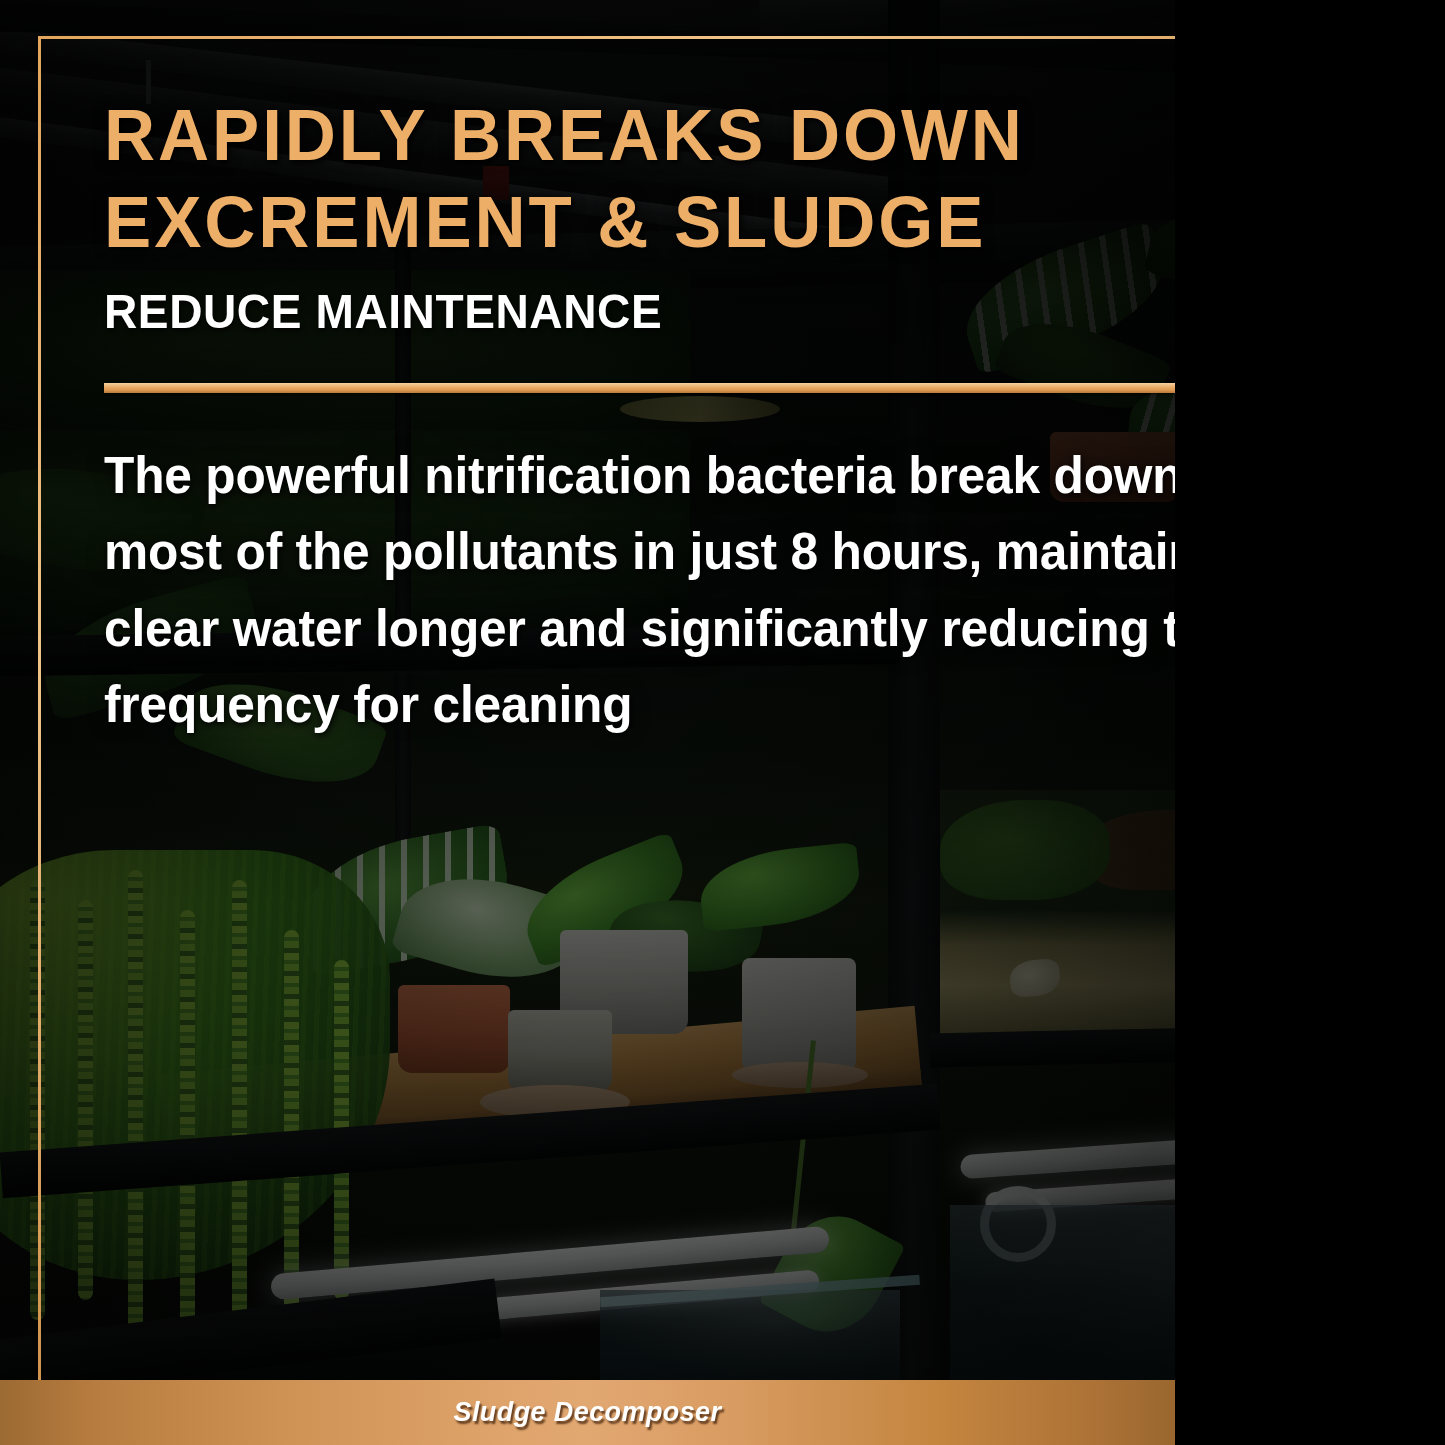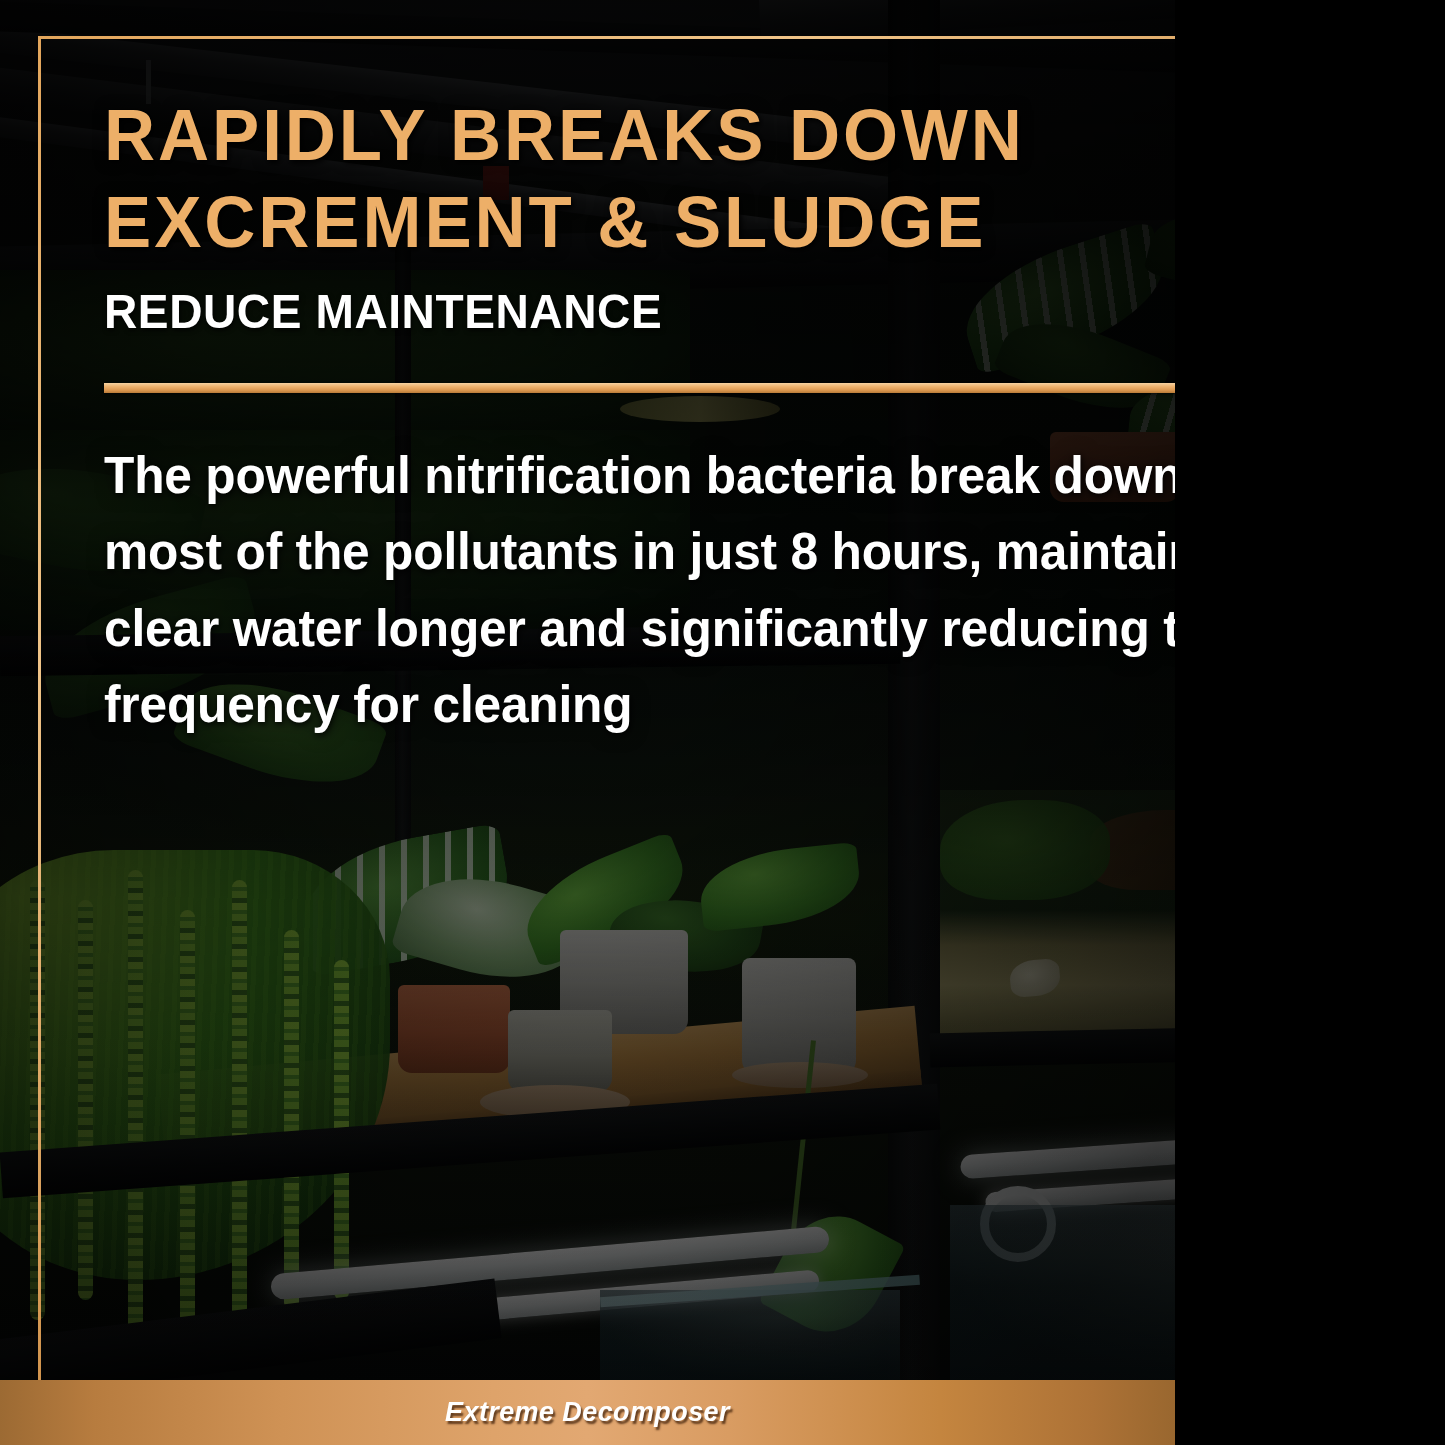--- a/index.html
+++ b/index.html
@@ -371,16 +371,16 @@
 Excrement &amp; Sludge</h1>
 
     <h2 class="subhead">Reduce Maintenance</h2>
 
     <div class="divider"></div>
 
     <p class="body-copy">The powerful nitrification bacteria break down most of the pollutants in just 8 hours, maintaining clear water longer and significantly reducing the frequency for cleaning</p>
   </div>
 
   <div class="footer">
-    <span class="footer-text">Extreme Decomposer</span>
+    <span class="footer-text">Sludge Decomposer</span>
   </div>
 
 </div>
 
 </body></html>

